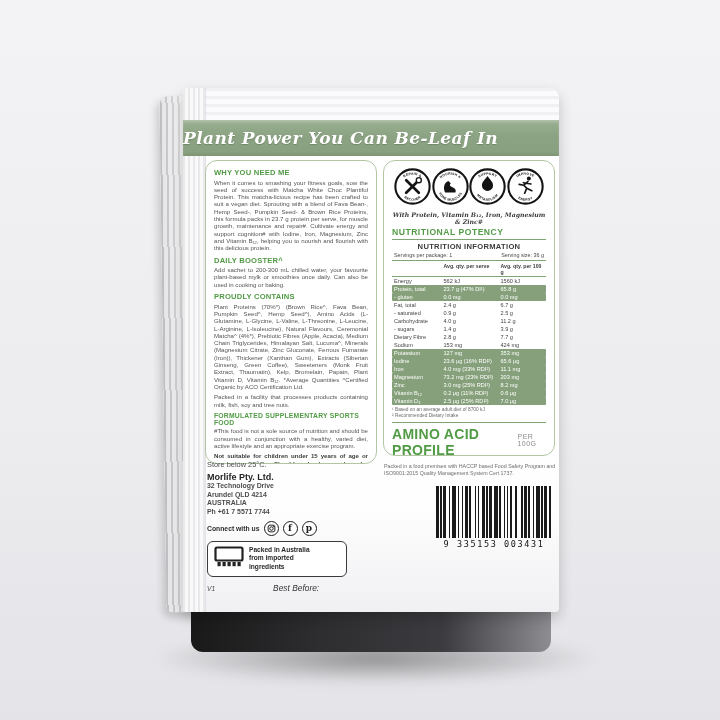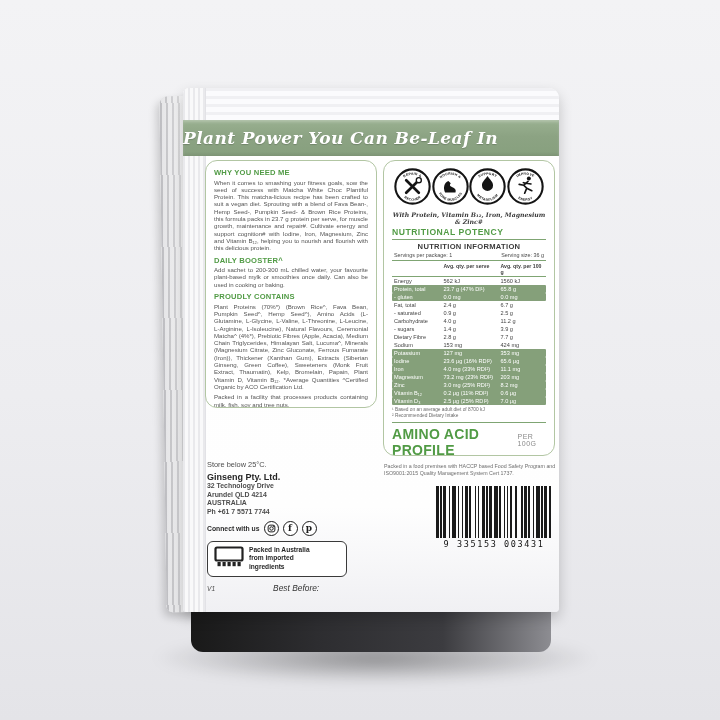--- a/index.html
+++ b/index.html
@@ -26,21 +26,21 @@
     background:repeating-linear-gradient(180deg,#f0f0f3 0 3px,#fbfbfd 3px 8px);}
   .crimp-left{position:absolute;left:0;top:0;width:22px;height:100%;
     background:repeating-linear-gradient(90deg,#e9e9ec 0 2px,#f9f9fa 2px 5px);
     border-right:1px solid #e2e2e6;border-radius:6px 0 0 4px;}
   .banner{position:absolute;left:0;top:32px;width:100%;height:36px;display:flex;align-items:center;justify-content:flex-start;
     background:linear-gradient(180deg,#9ab191 0%,#8ca383 45%,#87a07e 100%);box-shadow:inset 0 2px 3px rgba(255,255,255,.25), inset 0 -2px 3px rgba(0,0,0,.08);}
   .banner-text{color:#ffffff;font-family:"DejaVu Serif",serif;font-style:italic;font-weight:bold;
     font-size:17px;letter-spacing:.4px;text-shadow:0 1px 1px rgba(0,0,0,.18);}
   .panel{position:absolute;box-sizing:border-box;background:#fff;border:1.5px solid #b2c6a3;border-radius:12px;
     padding:7px 8px;overflow:hidden;}
-  .panel-left{left:22px;top:72px;width:172px;height:248px;}
+  .panel-left{left:22px;top:72px;width:172px;height:304px;}
   .panel-right{left:200px;top:72px;width:172px;height:296px;}
   .h-green{color:#519b45;font-weight:bold;font-size:7.6px;letter-spacing:.2px;margin:4px 0 1.5px 0;}
   .h-green.first{margin-top:0;}
   .body-txt{font-size:6.1px;line-height:1.2;color:#555;text-align:justify;}
   .body-txt.bold{font-weight:bold;color:#3c3c3c;}
   .body-txt + .body-txt{margin-top:3px;}
   
   .benefits{display:flex;justify-content:space-between;align-items:center;margin:0 2px 2px 2px;}
   .tagline{text-align:center;font-family:"DejaVu Serif",serif;font-style:italic;font-weight:bold;
     font-size:6.2px;color:#3a3a3a;margin:1px 0 2px 0;}
@@ -288,21 +288,21 @@
             <div class="arow">
               <span>Methionine</span>
               <span>1150 mg</span>
             </div>
           </div>
       </div>
     </div>
 
     <div class="footer-left">
       <div class="storage">Store below 25°C.</div>
-      <div class="company">Ginseng Pty. Ltd.</div>
+      <div class="company">Morlife Pty. Ltd.</div>
       <div class="addr">
           <div>32 Technology Drive</div>
           <div>Arundel QLD 4214</div>
           <div>AUSTRALIA</div>
           <div>Ph +61 7 5571 7744</div>
         </div>
       <div class="connect">
         <span class="connect-label">Connect with us</span>
         <span class="soc">
           <svg width="9" height="9" viewBox="0 0 24 24">

